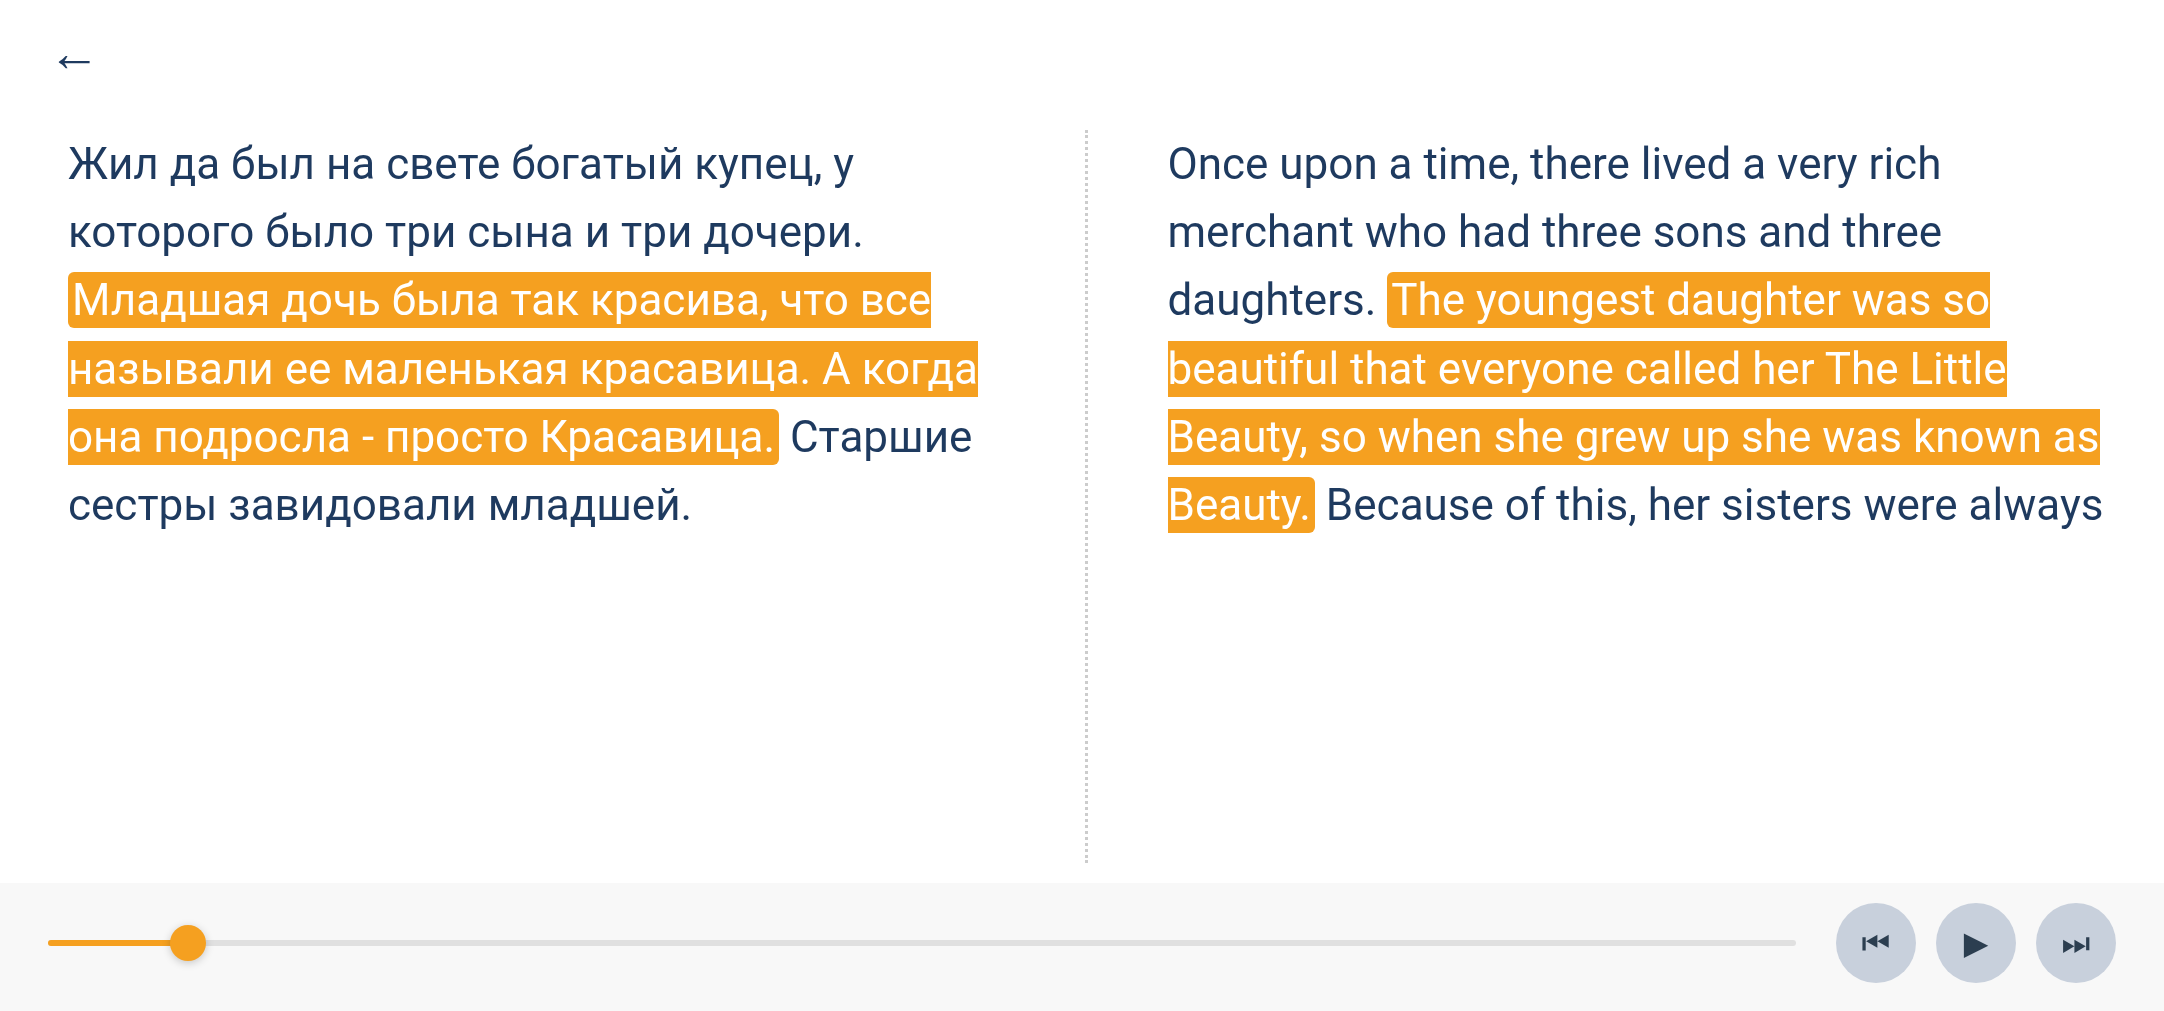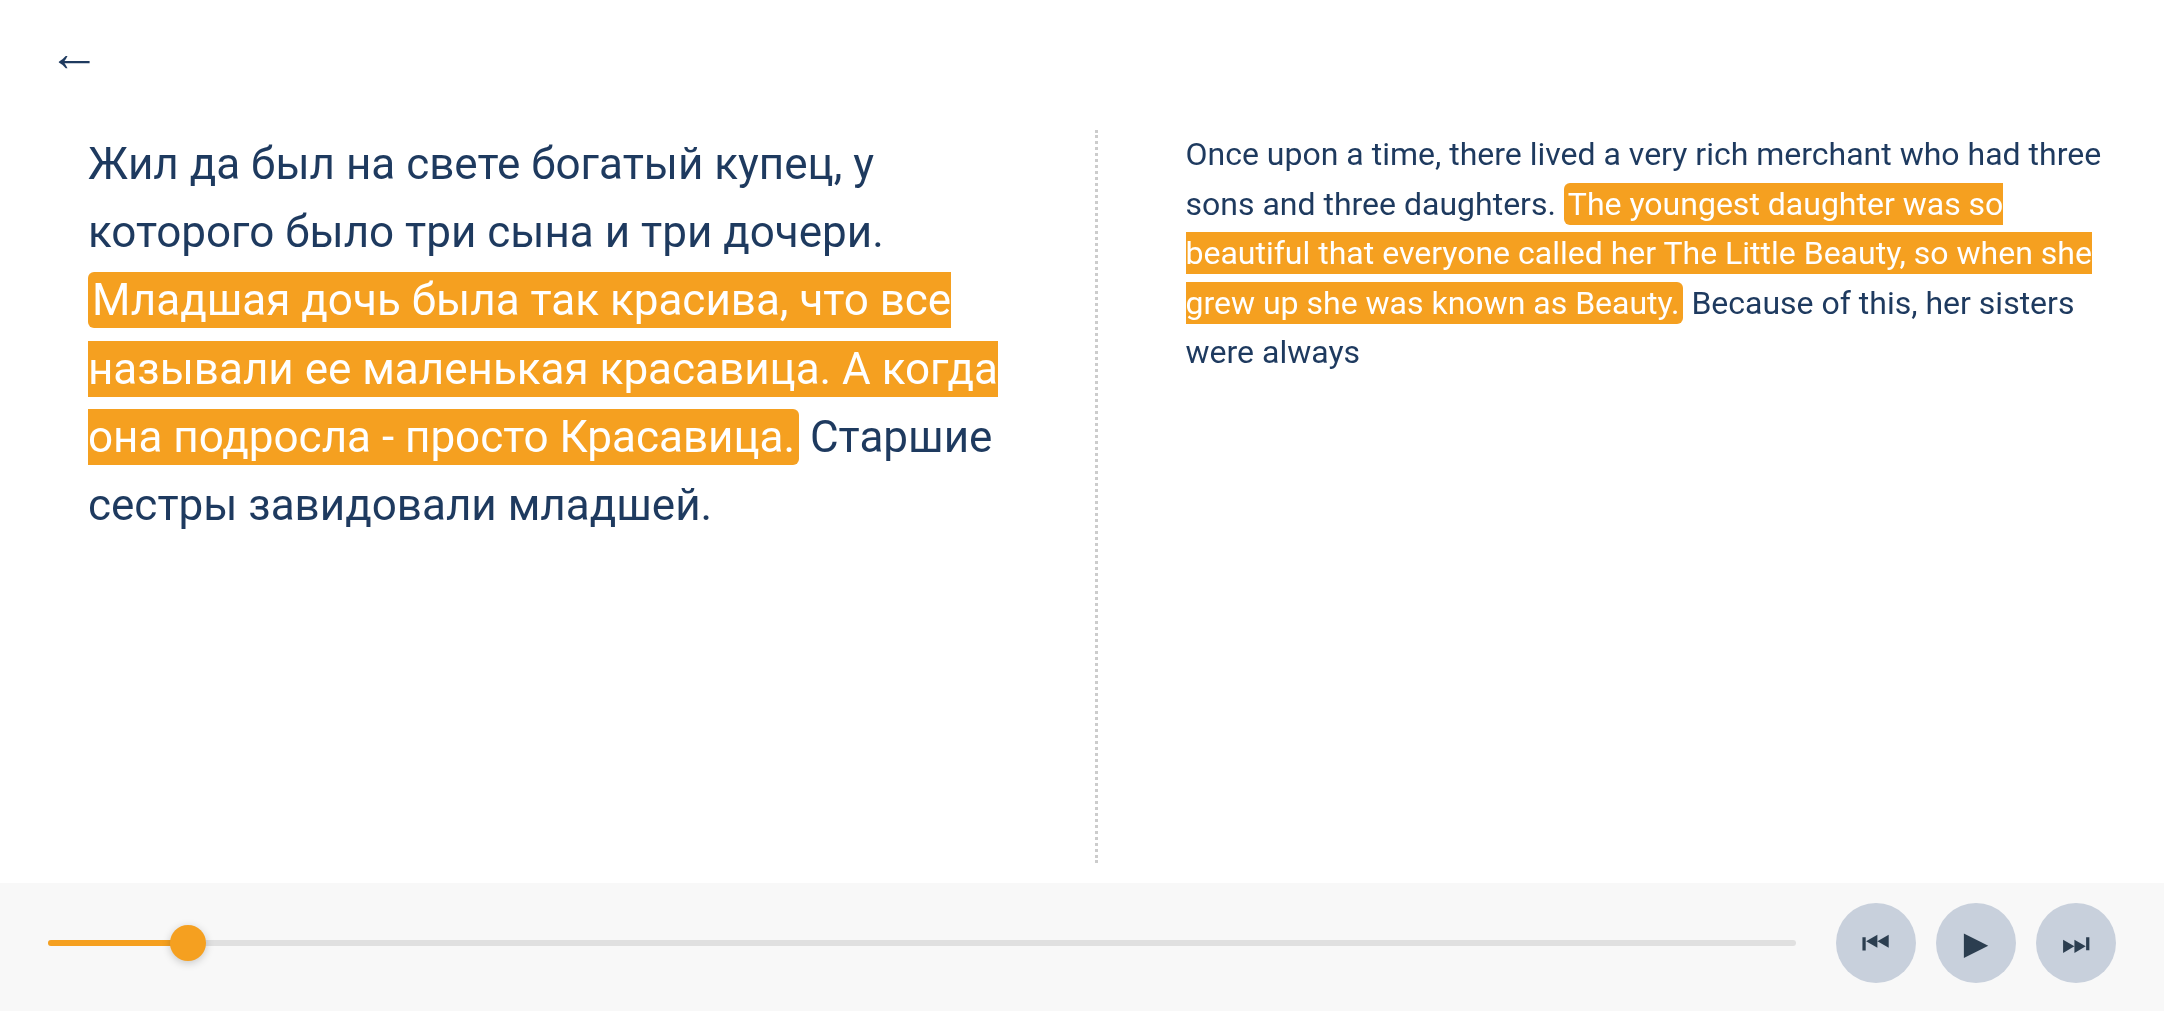--- a/index.html
+++ b/index.html
@@ -38,22 +38,22 @@
       font-size: 58px;
       font-weight: 700;
       color: #1e3a5f;
       letter-spacing: -0.5px;
     }
 
     
     .content-area {
       display: flex;
       flex: 1;
-      padding: 30px 60px 20px 88px;
-      gap: 8px;
+      padding: 30px 60px 20px 68px;
+      gap: 0;
       overflow: hidden;
     }
 
     .left-column {
       flex: 1;
       padding-right: 60px;
       font-size: 44px;
       line-height: 1.55;
       color: #f5a020;
     }
@@ -62,21 +62,21 @@
       width: 3px;
       background: none;
       border-left: 3px dotted #cccccc;
       margin: 0 20px;
       min-height: 100%;
     }
 
     .right-column {
       flex: 1;
       padding-left: 60px;
-      font-size: 32px;
+      font-size: 44px;
       line-height: 1.55;
       color: #1e3a5f;
     }
 
     .highlight {
       background-color: #f5a020;
       color: #ffffff;
       border-radius: 6px;
       padding: 2px 4px;
       display: inline;

